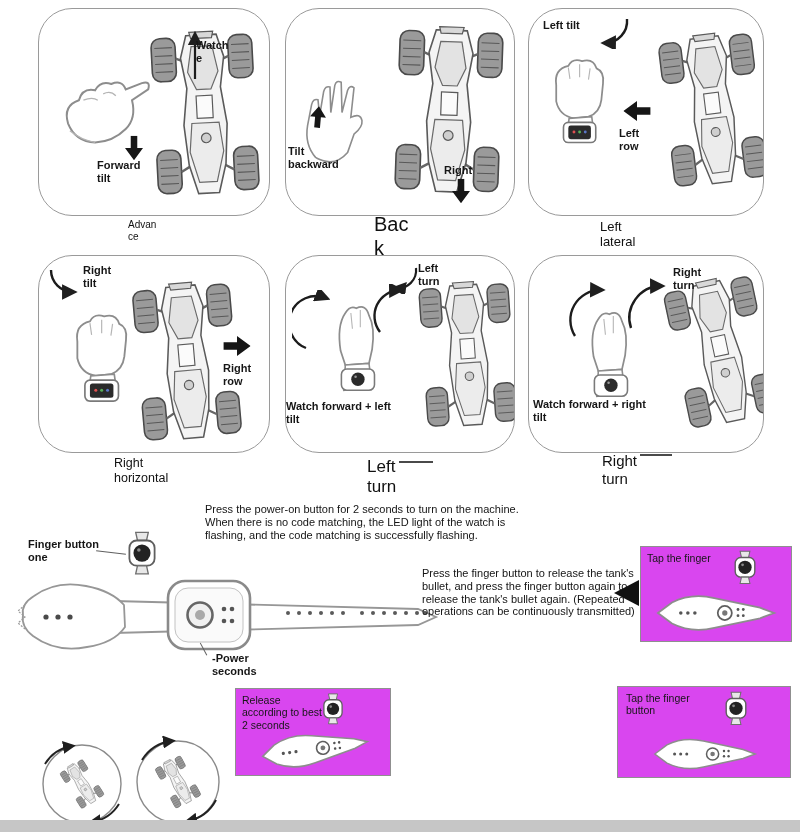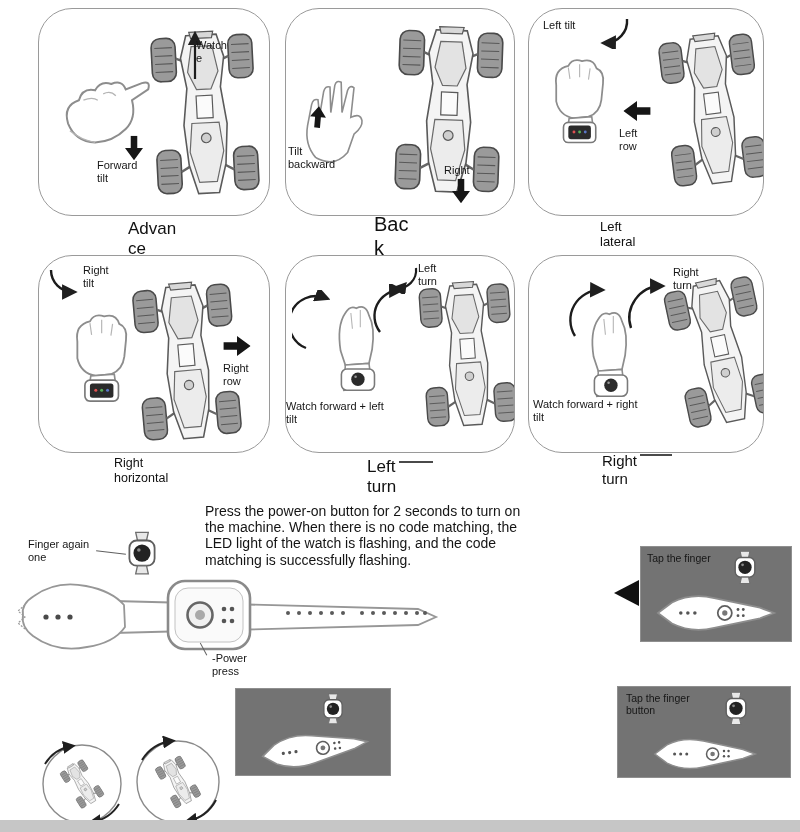--- a/index.html
+++ b/index.html
@@ -1,23 +1,23 @@
 <!DOCTYPE html>
 <html style="--panel-border: #9a9a9a; --bottom-bar: #c6c6c6;"><head>
 <meta charset="utf-8">
 <style>
   html,body{margin:0;padding:0;background:#fff;}
   .page{position:relative;width:800px;height:832px;background:#fff;overflow:hidden;
         font-family:"Liberation Sans",sans-serif;color:#1a1a1a;}
   .abs{position:absolute;display:block;}
   .panel{position:absolute;border:1.5px solid var(--panel-border,#9a9a9a);border-radius:34px;background:#fff;overflow:hidden;}
-  .lbl{position:absolute;font-size:11px;line-height:1.18;white-space:pre-line;color:#161616;}
+  .lbl{position:absolute;font-size:11px;line-height:1.18;white-space:pre-line;color:#161616;font-weight:bold;}
   .caption{position:absolute;line-height:1.18;white-space:pre-line;color:#111;}
-  .para{position:absolute;font-size:14px;line-height:1.16;color:#141414;}
-  .ibox{position:absolute;border:1.3px solid #8f8f8f;background:#737373;}
+  .para{position:absolute;font-size:11px;line-height:1.16;color:#141414;}
+  .ibox{position:absolute;border:1.3px solid #8f8f8f;background:#d946ef;}
   .boxlbl{position:absolute;font-size:10.5px;line-height:1.18;white-space:pre-line;color:#161616;}
   .line{position:absolute;background:#5f5f5f;}
   .bottombar{position:absolute;left:0;top:820px;width:800px;height:12px;background:var(--bottom-bar,#c6c6c6);}
 </style>
 </head>
 <body>
 
 <div class="page">
 
   <svg width="0" height="0" style="position:absolute">
@@ -110,21 +110,21 @@
 e</div>
     <svg class="abs" style="left:16px;top:66px;width:100px;height:90px" viewBox="0 0 110 100">
         <use href="#hand-point"></use>
       </svg>
     <svg class="abs" style="left:86px;top:124px;width:18px;height:30px" viewBox="0 0 22 30">
         <use href="#blk-arrow"></use>
       </svg>
     <div class="lbl" style="left:58px;top:150px">Forward
 tilt</div>
   </div>
-  <div class="caption" style="left:128px;top:219px;font-size:17px">Advan
+  <div class="caption" style="left:128px;top:219px;font-size:10px">Advan
 ce</div>
 
   <div class="panel" style="left:285px;top:8px;width:228px;height:206px">
     <svg class="abs" style="left:110px;top:6px;width:106px;height:192px;transform:rotate(2deg)" viewBox="0 0 130 210">
         <use href="#car"></use>
       </svg>
     <svg class="abs" style="left:12px;top:68px;width:72px;height:92px" viewBox="0 0 90 110">
         <use href="#hand-open"></use>
       </svg>
     <svg class="abs" style="left:24px;top:92px;width:16px;height:32px;transform:rotate(185deg)" viewBox="0 0 22 30">
@@ -221,21 +221,21 @@
     <svg class="abs" style="left:42px;top:52px;width:72px;height:104px" viewBox="0 0 90 132">
         <use href="#hand-up-watch"></use>
       </svg>
     <div class="lbl" style="left:4px;top:142px">Watch forward + right
 tilt</div>
   </div>
   <div class="caption" style="left:602px;top:452px;font-size:15px">Right
 turn</div>
   <div class="line" style="left:640px;top:454px;width:32px;height:2px;background:#4a4a4a"></div>
 
-  <div class="lbl" style="left:28px;top:538px">Finger again
+  <div class="lbl" style="left:28px;top:538px">Finger button
 one</div>
   <div class="line" style="left:96px;top:552px;width:30px;height:1.3px;transform:rotate(7deg)"></div>
   <svg class="abs" style="left:124px;top:530px;width:36px;height:48px" viewBox="0 0 40 52">
       <use href="#watch-sym"></use>
     </svg>
 
   <div class="para" style="left:205px;top:503px;width:336px">Press the power-on button for 2 seconds to turn on the machine. When there is no code matching, the LED light of the watch is flashing, and the code matching is successfully flashing.</div>
 
   <svg class="abs" style="left:10px;top:565px;width:430px;height:100px" viewBox="0 0 430 100">
     <path d="M104 36 L408 44 L426 52 L408 60 L104 68 Z" fill="#fff" stroke="#979797" stroke-width="1.8"></path>
@@ -264,22 +264,23 @@
         <circle cx="374" cy="48" r="2"></circle>
         <circle cx="385" cy="48" r="2"></circle>
         <circle cx="396" cy="48" r="2"></circle>
         <circle cx="407" cy="48" r="2"></circle>
         <circle cx="415" cy="48" r="2"></circle>
     </g>
   </svg>
 
   <div class="line" style="left:203px;top:642px;width:1.3px;height:14px;transform:rotate(-28deg)"></div>
   <div class="lbl" style="left:212px;top:652px">-Power
-press</div>
-
+seconds</div>
+
+  <div class="para" style="left:422px;top:567px;width:234px">Press the finger button to release the tank's bullet, and press the finger button again to release the tank's bullet again. (Repeated operations can be continuously transmitted)</div>
 
   <svg class="abs" style="left:612px;top:578px;width:28px;height:30px" viewBox="0 0 28 30">
       <path d="M27 2 L27 28 L2 15 Z" fill="#111"></path>
     </svg>
 
   <div class="ibox" style="left:640px;top:546px;width:150px;height:94px">
     <div class="boxlbl" style="left:6px;top:5px">Tap the finger</div>
     <svg class="abs" style="left:90px;top:2px;width:28px;height:38px" viewBox="0 0 40 52">
         <use href="#watch-sym"></use>
       </svg>
@@ -298,20 +299,23 @@
     <path d="M87 70 A 39 39 0 0 1 60 88" fill="none" stroke="#222" stroke-width="2" marker-end="url(#ah)"></path>
     <circle cx="146" cy="48" r="41" fill="none" stroke="#8a8a8a" stroke-width="1.4"></circle>
     <g transform="rotate(-28 146 48)">
         <use href="#car" x="131" y="18" width="30" height="60"></use>
       </g>
     <path d="M110 26 A 41 41 0 0 1 140 7" fill="none" stroke="#222" stroke-width="2" marker-end="url(#ah)"></path>
     <path d="M184 66 A 41 41 0 0 1 156 87" fill="none" stroke="#222" stroke-width="2" marker-end="url(#ah)"></path>
   </svg>
 
   <div class="ibox" style="left:235px;top:688px;width:154px;height:86px">
+    <div class="boxlbl" style="left:6px;top:5px">Release
+according to best
+2 seconds</div>
     <svg class="abs" style="left:84px;top:3px;width:26px;height:35px" viewBox="0 0 40 52">
         <use href="#watch-sym"></use>
       </svg>
     <svg class="abs" style="left:16px;top:40px;width:126px;height:40px;transform:rotate(-8deg)" viewBox="0 0 140 50">
         <use href="#mini-band"></use>
       </svg>
   </div>
 
 
   <div class="ibox" style="left:617px;top:686px;width:172px;height:90px">

